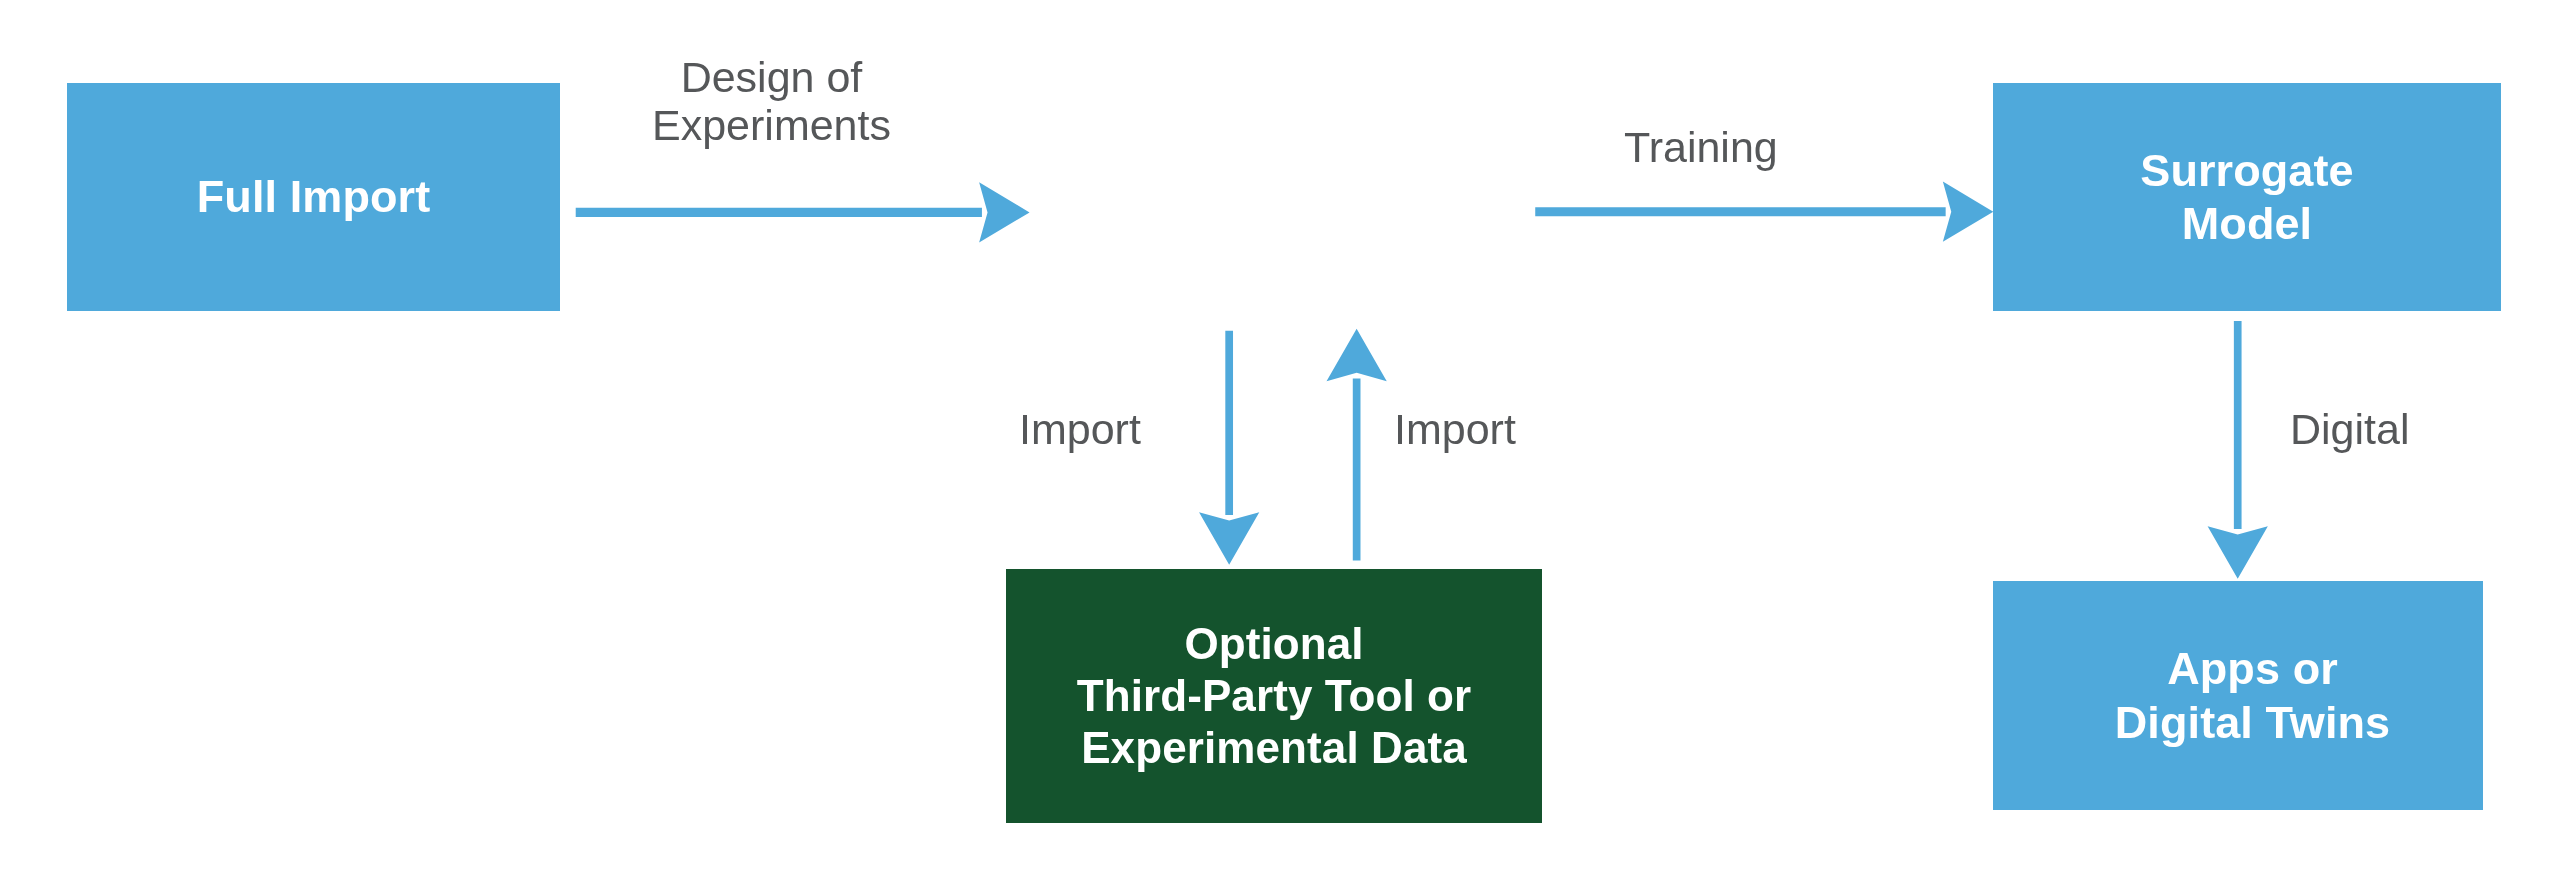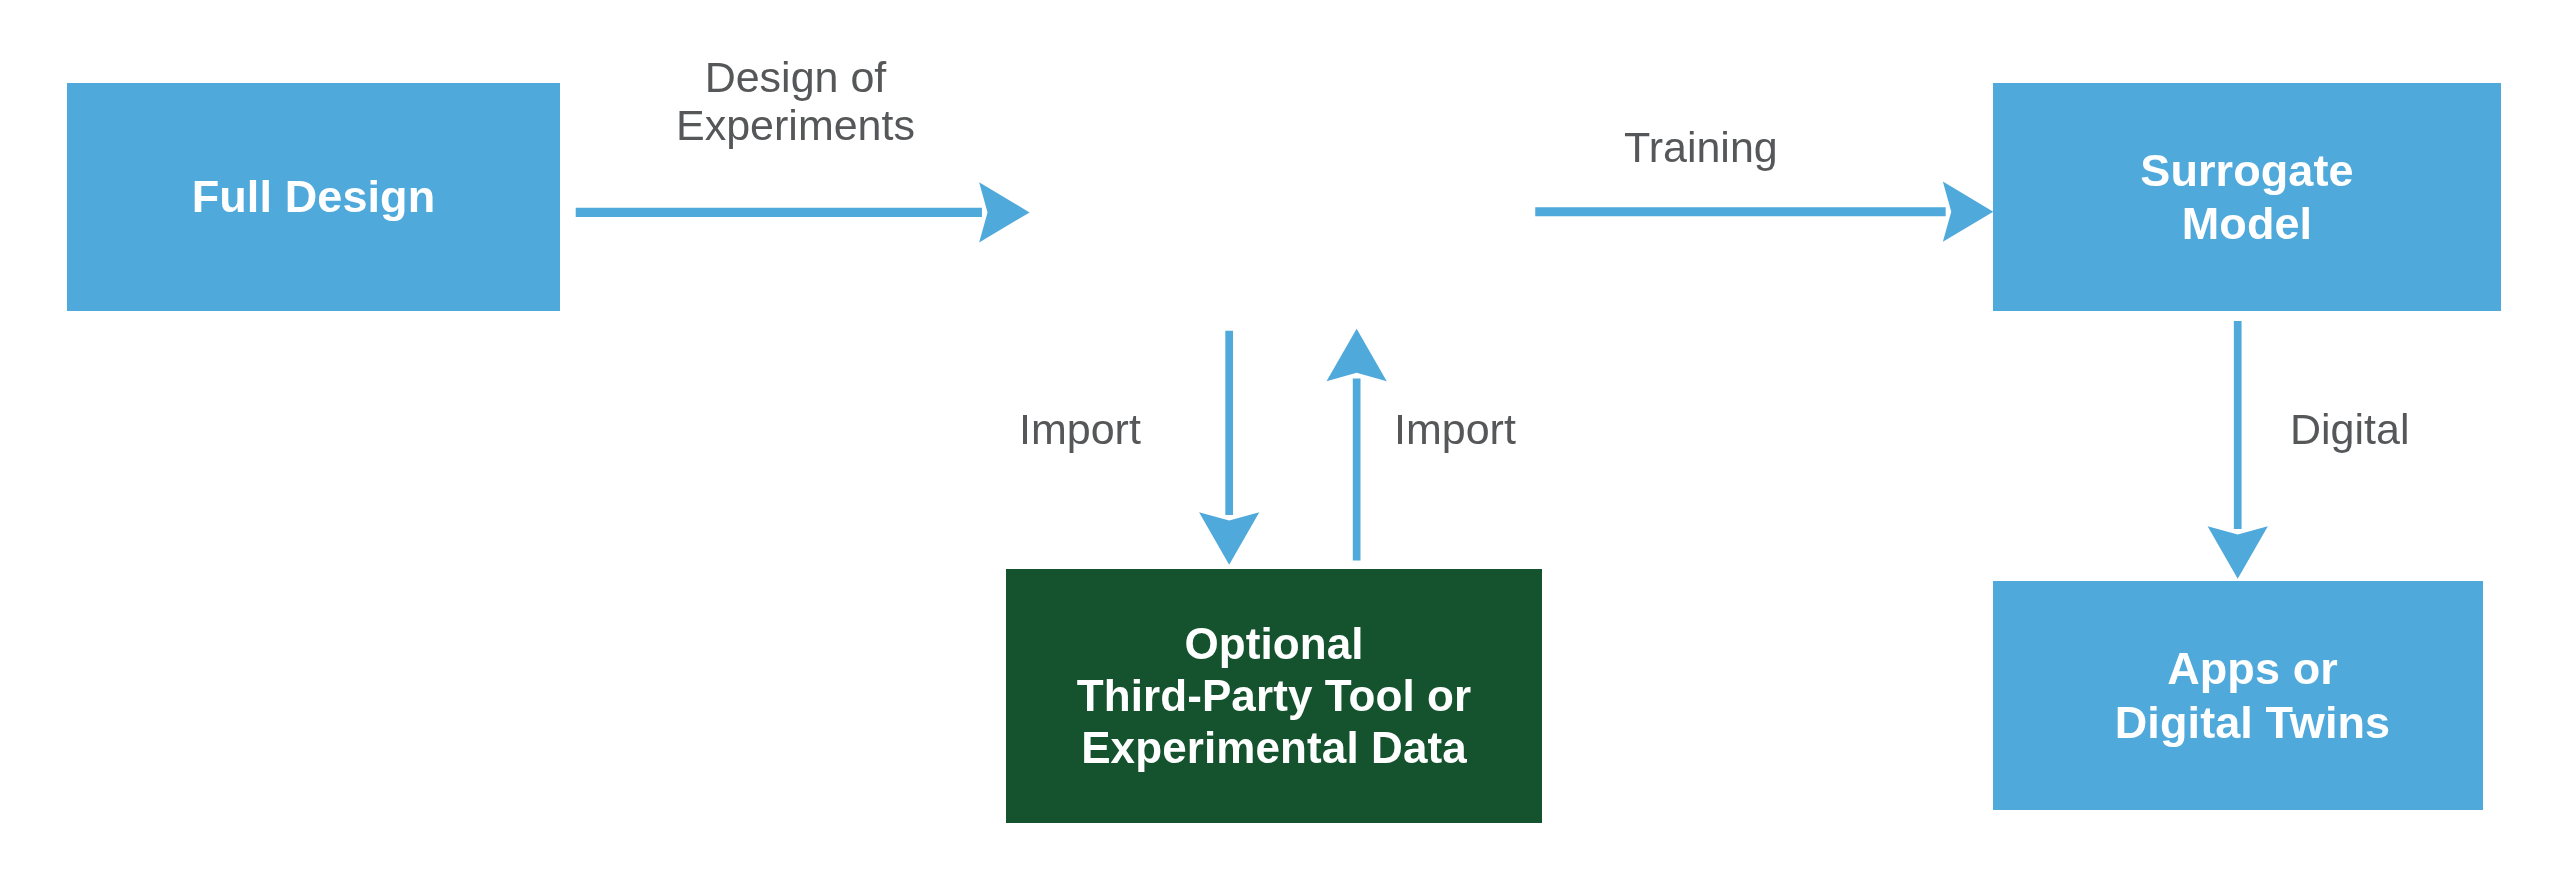--- a/index.html
+++ b/index.html
@@ -51,21 +51,21 @@
   
   .edge-label {
     position: absolute;
     color: #555759;
     font-weight: normal;
     font-size: 43px;
     line-height: 1.12;
     white-space: pre-line;
     user-select: none;
   }
-  #label-doe      { left: 676px;  top: 53px;   text-align: center; }
+  #label-doe      { left: 652px;  top: 53px;   text-align: center; }
   #label-training { left: 1624px; top: 123px;  text-align: center; }
   #label-export   { left: 1019px; top: 405px;  text-align: left; }
   #label-import   { left: 1394px; top: 405px;  text-align: right; }
   #label-evaluate { left: 2290px; top: 405px;  text-align: left; }
 
   
   #arrow-layer {
     position: absolute;
     left: 0;
     top: 0;
@@ -101,21 +101,21 @@
       <polygon points="1894,544 1937,469 1980,544 1937,532" fill="#4FA9DB"></polygon>
     </g>
 
     <g>
       <line x1="3195" y1="458" x2="3195" y2="755" stroke="#4FA9DB" stroke-width="11"></line>
       <polygon points="3152,751 3195,826 3238,751 3195,763" fill="#4FA9DB"></polygon>
     </g>
   </svg>
 
   <div class="box box-light" id="box-full-model">
-    <span class="box-text">Full Design</span>
+    <span class="box-text">Full Import</span>
   </div>
 
 
   <div class="box box-light" id="box-surrogate">
     <span class="box-text">Surrogate
 Model</span>
   </div>
 
   <div class="box box-dark" id="box-optional">
     <span class="box-text">Optional

